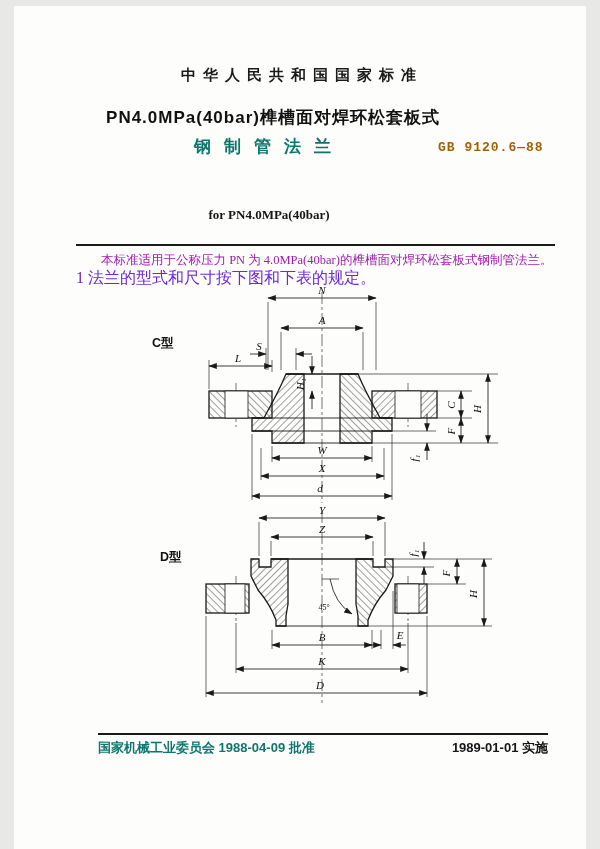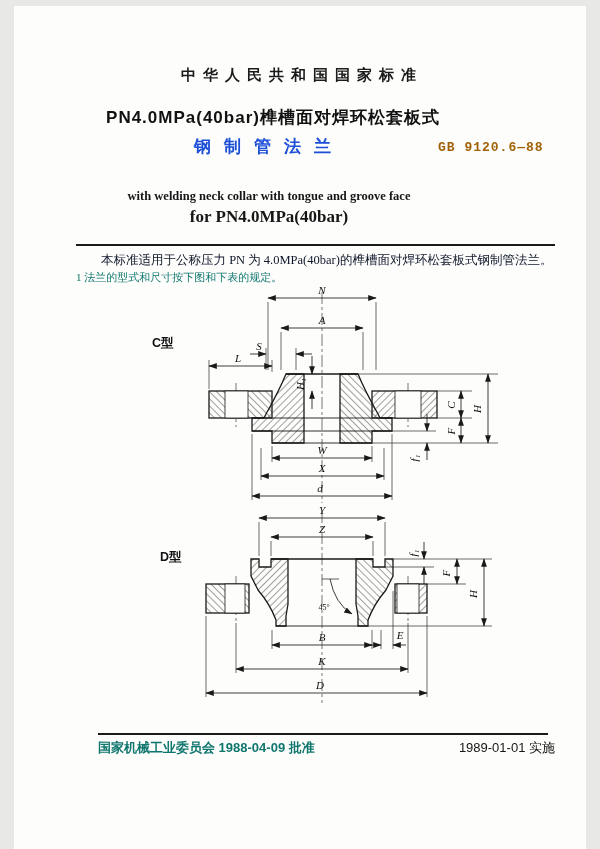--- a/index.html
+++ b/index.html
@@ -14,50 +14,49 @@
   .hdr-small{
     left:0;top:60px;width:576px;font-size:15px;font-weight:700;
     letter-spacing:7px;color:#1b1b1b;
   }
   .title1{
     left:4px;top:100px;width:510px;font-size:17px;font-weight:700;
     letter-spacing:1px;color:#111;
   }
   .title2{
     left:0;top:129px;width:510px;font-size:17px;font-weight:700;
-    letter-spacing:13px;color:#1d4ed8;
+    letter-spacing:13px;color:#0f766e;
   }
   .gbcode{
     left:424px;top:134px;width:176px;font-size:13px;font-weight:700;
     letter-spacing:1px;color:#a16207;font-family:"Liberation Mono","DejaVu Sans Mono",monospace;
   }
   .en1{left:0;top:165px;width:510px;font-size:12.5px;font-weight:700;}
   .en2{left:0;top:183px;width:510px;font-size:12.5px;font-weight:700;}
-  .en3{left:0;top:201px;width:510px;font-size:17px;font-weight:700;}
+  .en3{left:0;top:201px;width:510px;font-size:13px;font-weight:700;}
   .rule-top{left:62px;top:238px;width:479px;height:0;border-top:2px solid #1a1a1a;}
-  .scope{left:62px;top:246px;width:480px;font-size:12.5px;line-height:17px;color:#0f172a;text-indent:2em;}
-  .clause{left:62px;top:263px;width:480px;font-size:11px;line-height:17px;color:#0f766e;}
+  .scope{left:62px;top:246px;width:480px;font-size:12.5px;line-height:17px;color:#a21caf;text-indent:2em;}
+  .clause{left:62px;top:263px;width:480px;font-size:16px;line-height:17px;color:#6d28d9;}
   .rule-bottom{left:84px;top:727px;width:450px;height:0;border-top:2px solid #1a1a1a;}
   .footer-left{left:84px;top:733px;width:300px;font-size:13px;font-weight:700;color:#0f766e;}
-  .footer-right{left:234px;top:733px;width:300px;font-size:13px;font-weight:400;text-align:right;color:#161616;padding-left:7px;}
+  .footer-right{left:234px;top:733px;width:300px;font-size:13px;font-weight:700;text-align:right;color:#161616;}
   svg text{font-family:"Liberation Serif","DejaVu Serif",serif;}
   .dim{font-size:11px;font-style:italic;fill:#111;}
   .dim-sm{font-size:8px;fill:#111;}
   .figlabel{font-size:12.5px;font-weight:700;fill:#111;font-family:"Liberation Sans","DejaVu Sans",sans-serif;}
 </style>
 </head>
 <body>
 
 <div class="page">
 
   <div class="abs ctr cn hdr-small">中华人民共和国国家标准</div>
   <div class="abs ctr cn title1">PN4.0MPa(40bar)榫槽面对焊环松套板式</div>
   <div class="abs ctr cn title2">钢制管法兰</div>
   <div class="abs gbcode">GB 9120.6—88</div>
-  <div class="abs ctr en2">with welding neck collar with tongue and groove face</div>
   <div class="abs ctr en3">for PN4.0MPa(40bar)</div>
 
   <div class="abs rule-top"></div>
   <div class="abs scope">本标准适用于公称压力 PN 为 4.0MPa(40bar)的榫槽面对焊环松套板式钢制管法兰。</div>
   <div class="abs clause">1  法兰的型式和尺寸按下图和下表的规定。</div>
 
   <svg class="abs" style="left:0;top:280px;" width="600" height="425" viewBox="0 280 600 425">
     <defs>
       <pattern id="hA" patternUnits="userSpaceOnUse" width="5" height="5" patternTransform="rotate(45)">
         <line x1="0" y1="0" x2="0" y2="5" stroke="#2d2d2d" stroke-width="0.9"></line>

